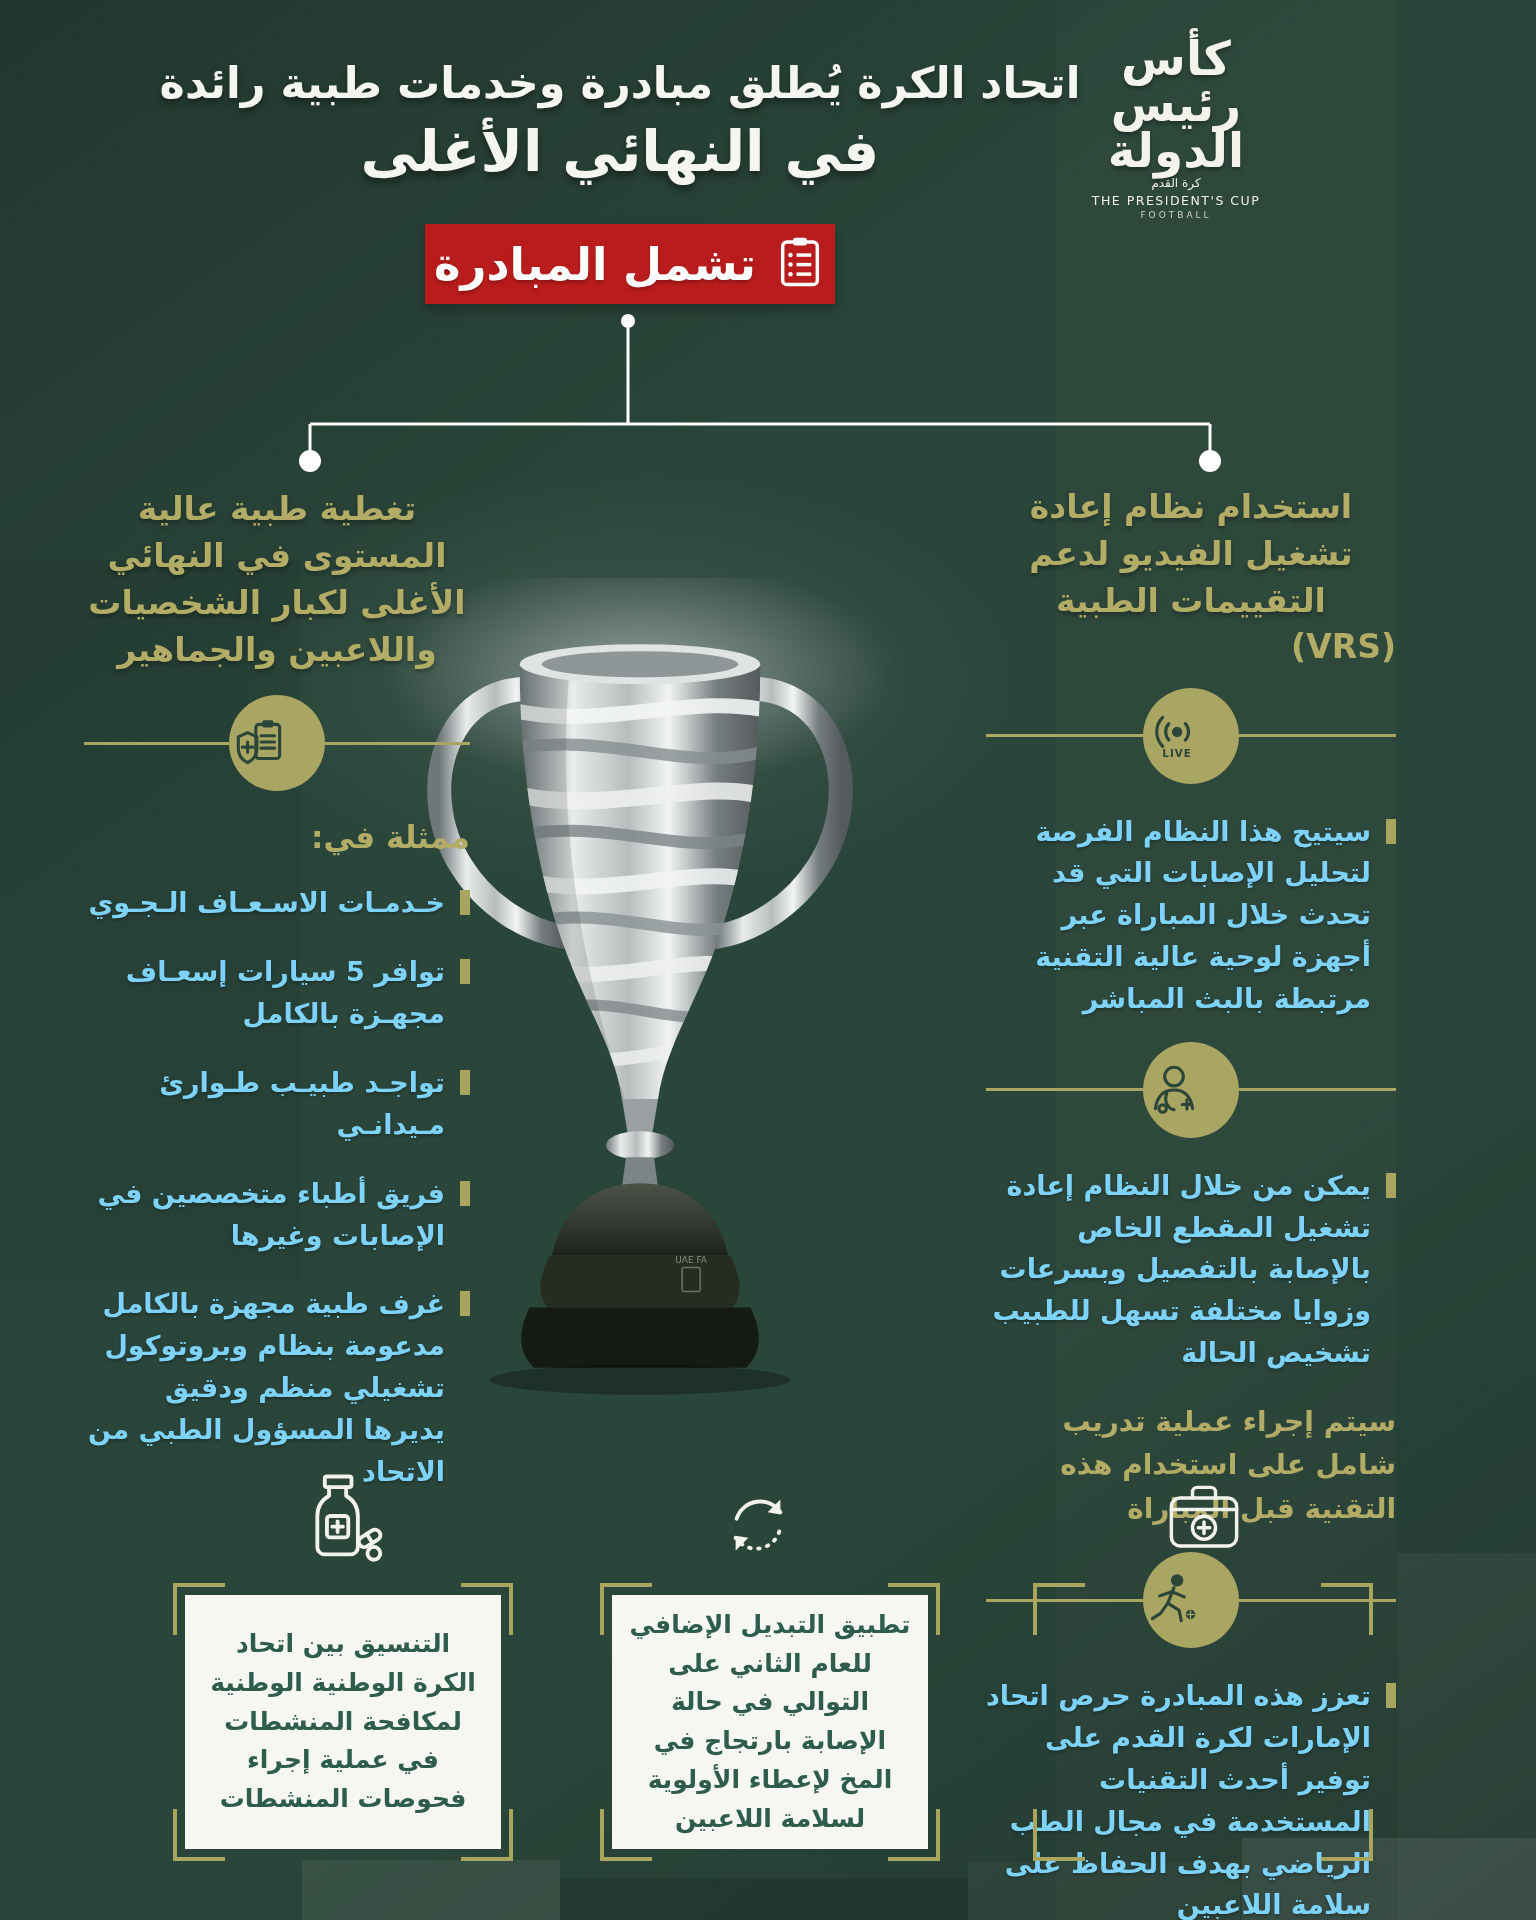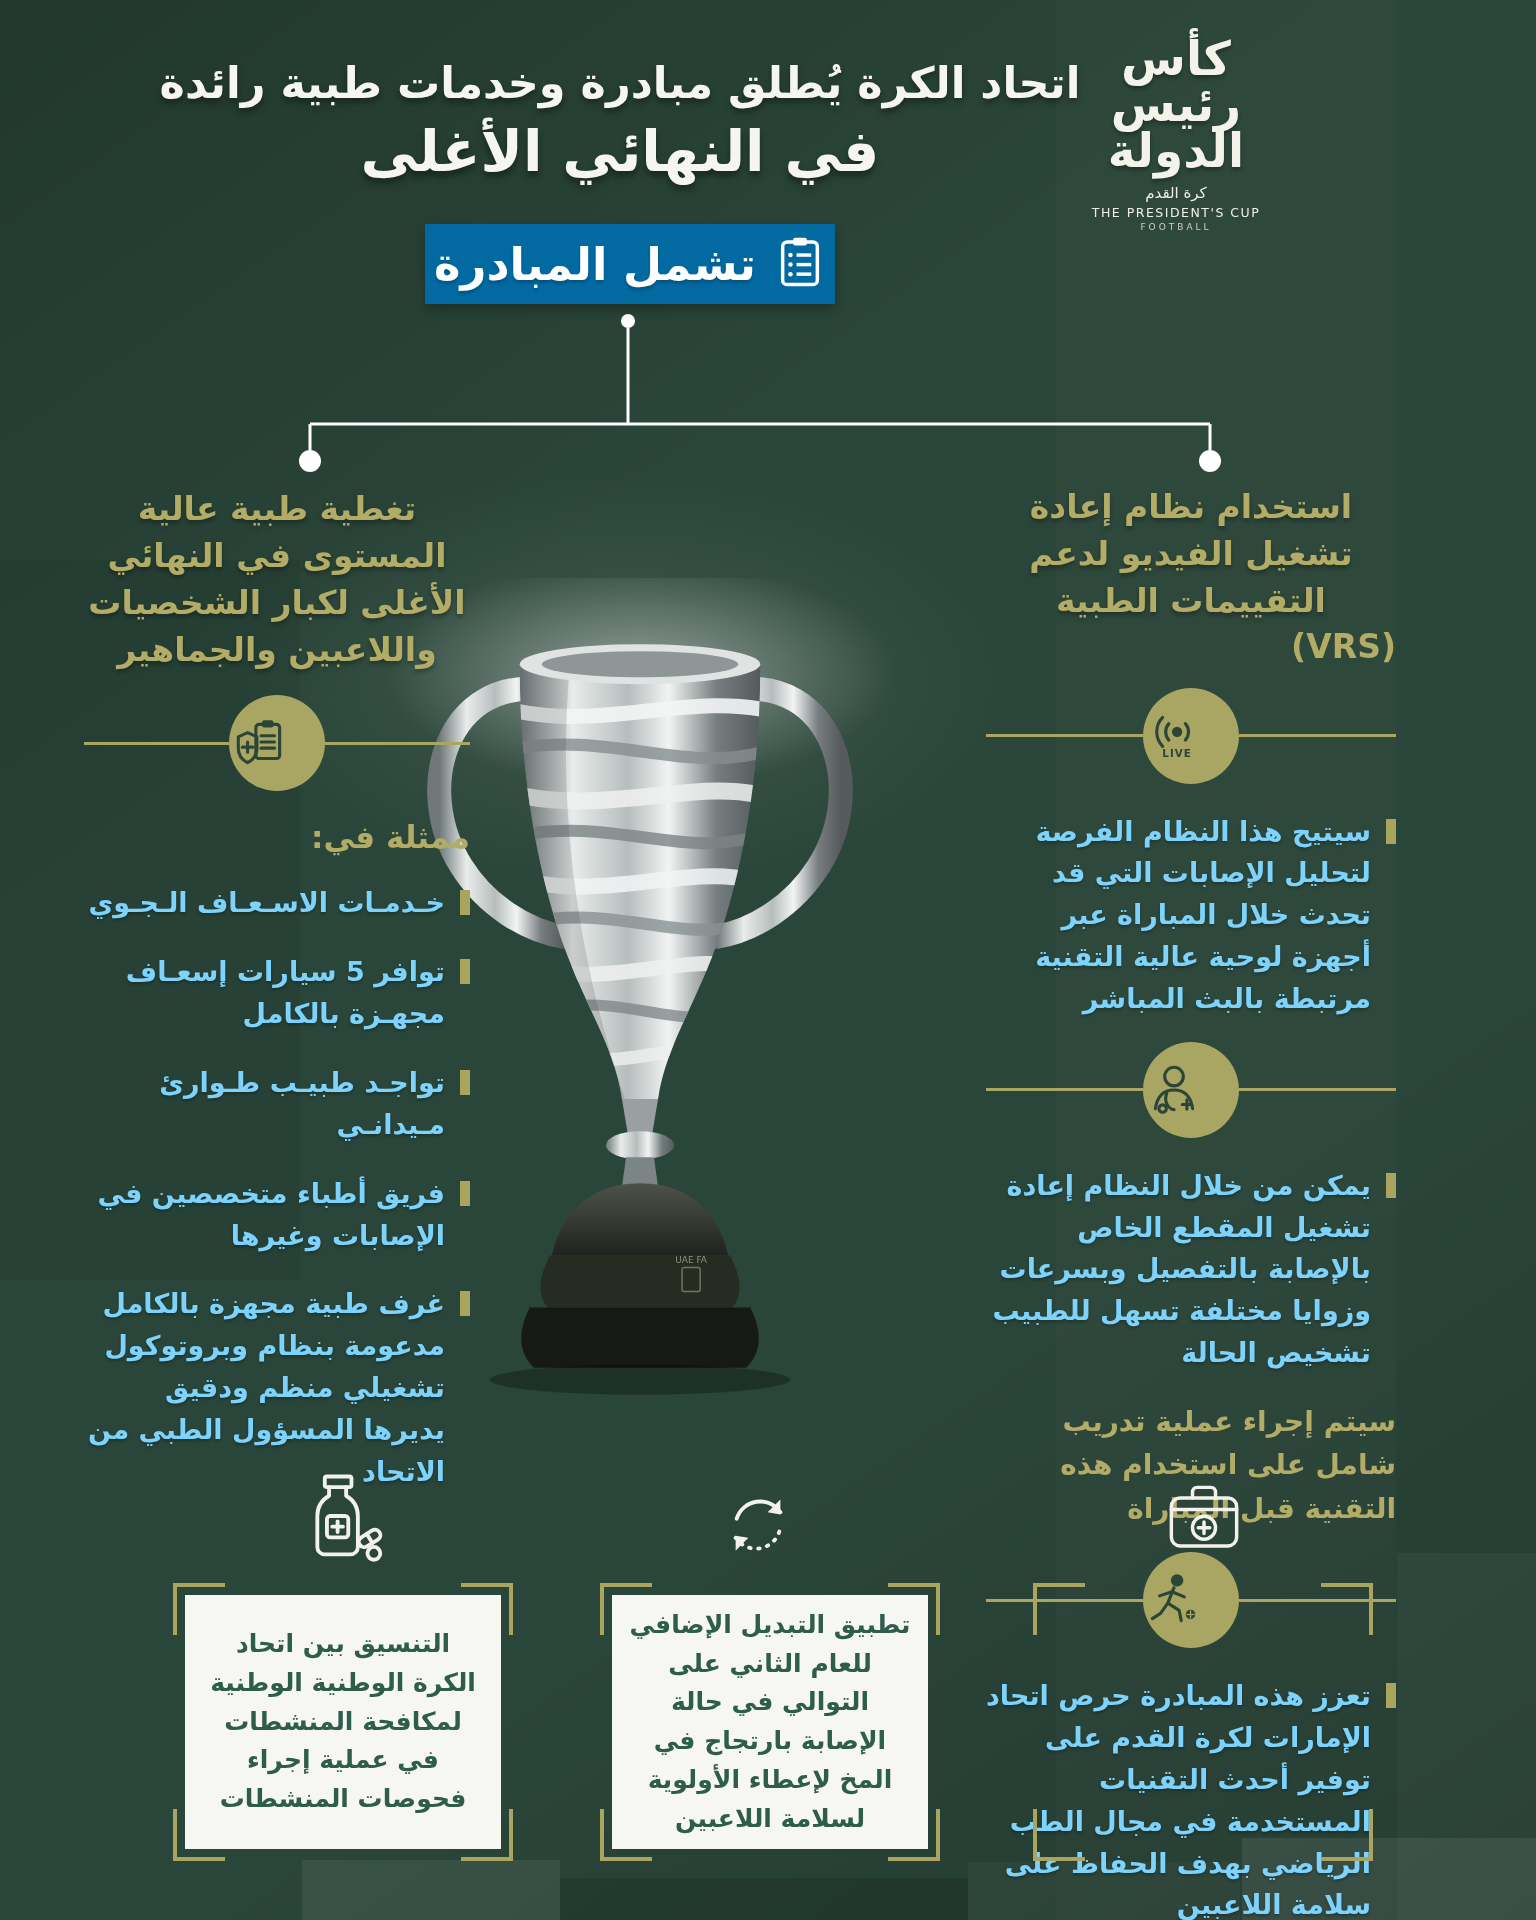--- a/index.html
+++ b/index.html
@@ -19,26 +19,26 @@
   .t5{left:968px;top:1862px;width:272px;height:58px;background:rgba(255,255,255,.035);}
   .t6{left:0;top:560px;width:300px;height:720px;background:rgba(0,0,0,.05);}
 
   
   .title{position:absolute;top:58px;left:120px;width:1000px;text-align:center;color:#f5f6f1;z-index:4;}
   .title .l1{font-size:43px;font-weight:bold;text-shadow:0 4px 6px rgba(0,0,0,.38);}
   .title .l2{font-size:57px;font-weight:bold;margin-top:10px;text-shadow:0 5px 7px rgba(0,0,0,.4);}
   .logo{position:absolute;top:36px;left:1088px;width:176px;text-align:center;color:#f3f2eb;z-index:4;}
   .logo-words{display:flex;flex-direction:column;align-items:center;font-weight:bold;
     font-size:47px;line-height:.98;text-shadow:0 3px 4px rgba(0,0,0,.3);}
-  .logo-ar{font-size:15px;margin-top:10px;color:#eeeee6;}
+  .logo-ar{font-size:12px;margin-top:2px;color:#eeeee6;}
   .logo-en{font-size:12.5px;letter-spacing:1.5px;color:#f0f0e8;margin-top:3px;white-space:nowrap;}
   .logo-en2{font-size:9px;letter-spacing:3px;color:#cfd0c5;margin-top:2px;}
 
   
-  .banner{position:absolute;left:425px;top:224px;width:410px;height:80px;background:#0369a1;
+  .banner{position:absolute;left:425px;top:224px;width:410px;height:80px;background:#b91c1c;
     display:flex;align-items:center;justify-content:center;gap:18px;z-index:4;
     box-shadow:0 6px 10px rgba(0,0,0,.25);}
   .banner-label{font-size:45px;font-weight:bold;color:#ffffff;text-shadow:0 3px 3px rgba(0,0,0,.18);}
   .banner-ic{width:52px;height:52px;}
 
   
   .connector{position:absolute;left:0;top:0;z-index:2;pointer-events:none;}
 
   
   .col{position:absolute;z-index:3;}

